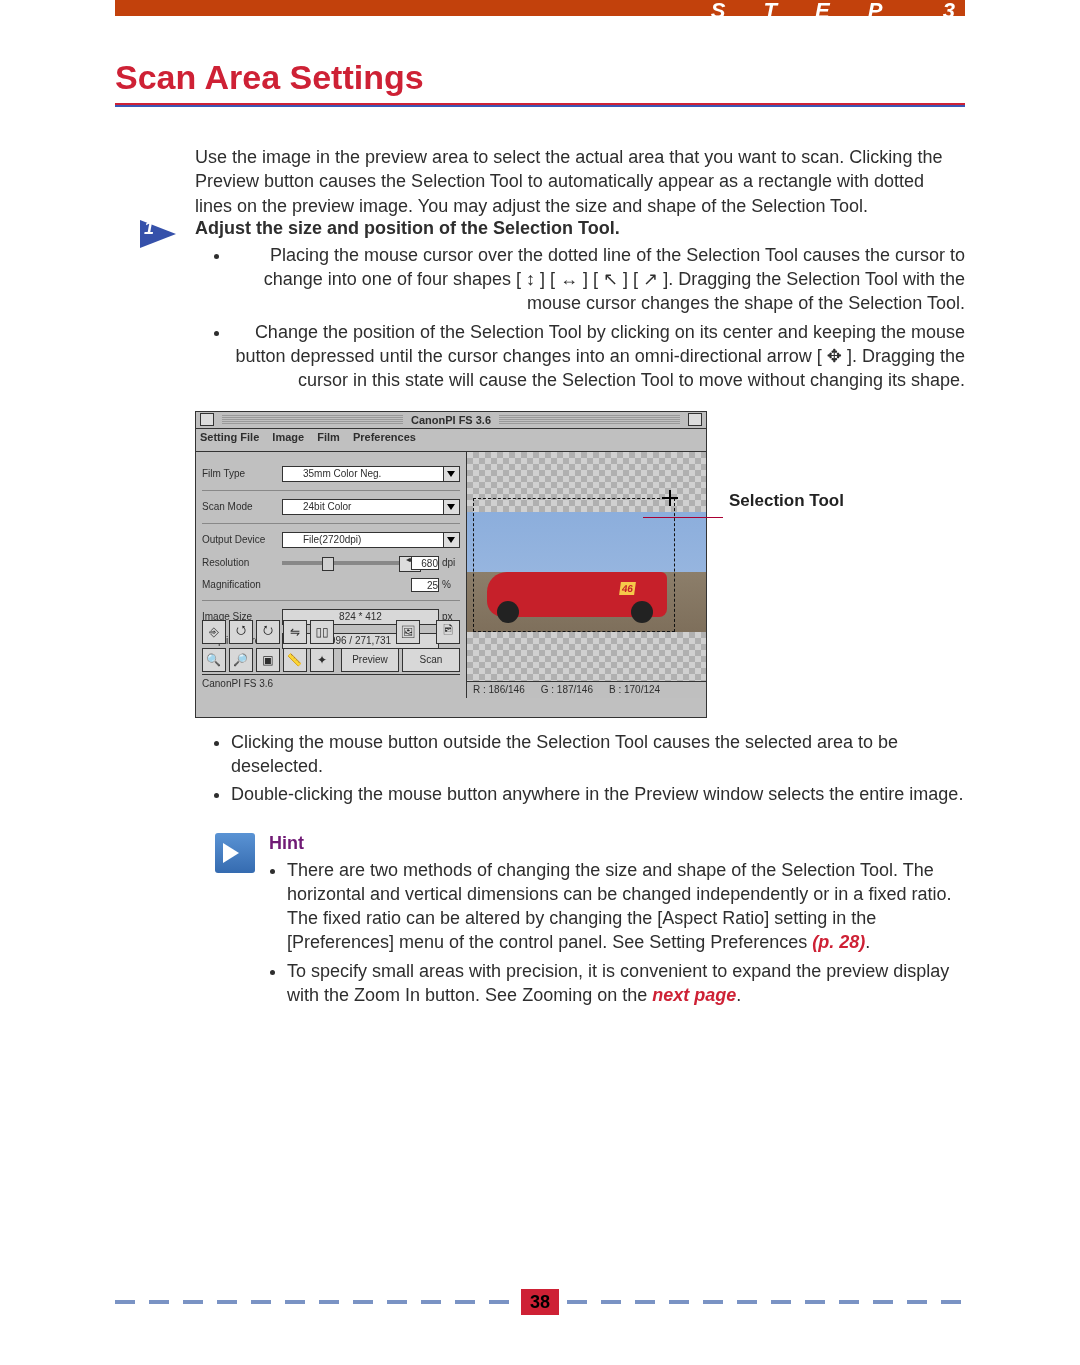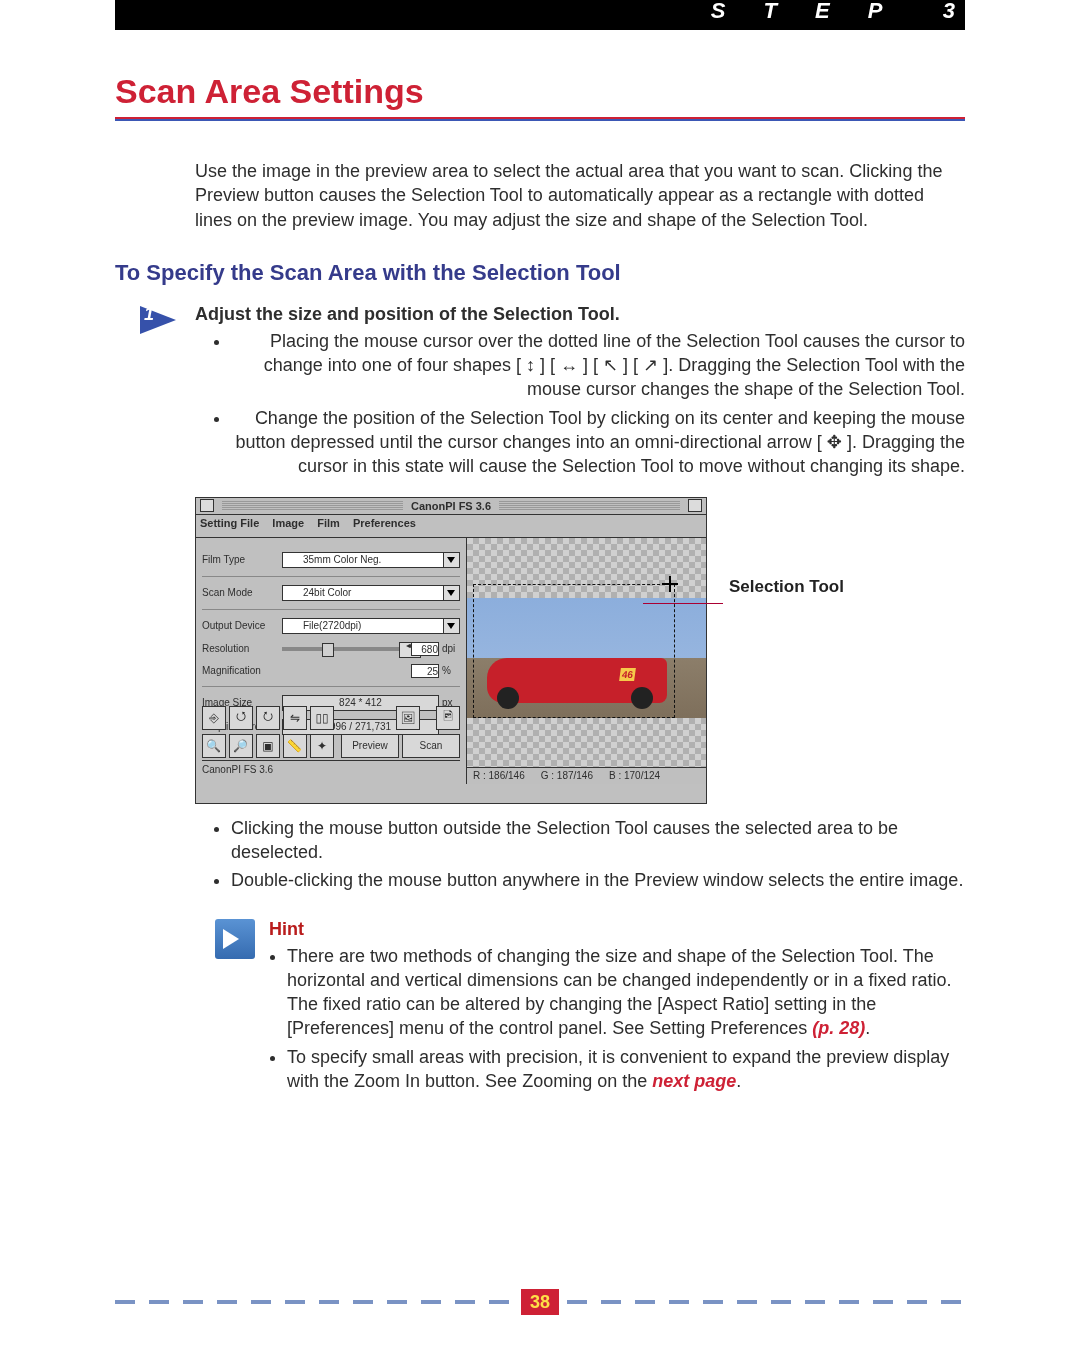--- a/index.html
+++ b/index.html
@@ -1,18 +1,18 @@
 <!DOCTYPE html>
 <html><head>
 <meta charset="utf-8">
 <style>
   html,body { margin:0; padding:0; background:#fff; }
   body { width:1080px; height:1365px; position:relative; font-family:"Helvetica Neue",Arial,sans-serif; color:#2e2e2e; }
   .page { padding:0 115px 0 115px; }
-  .top-bar { height:30px; background:#000000; margin:0 0 0 0; position:relative; }
+  .top-bar { height:16px; background:#c2410c; margin:0 0 0 0; position:relative; }
   .step-label { position:absolute; right:10px; top:-2px; color:#fff; font-weight:800; letter-spacing:16px; font-size:22px; font-style:italic; }
   .step-num { letter-spacing:0; font-style:italic; font-weight:900; }
   .main-title { color:#ce2135; font-size:34px; font-weight:800; margin:42px 0 6px 0; }
   .title-rule { height:4px; background:linear-gradient(#ce2135 0,#ce2135 2px,#3b57b5 2px,#3b57b5 4px); margin-bottom:38px; }
   .intro { margin-left:80px; font-size:18px; line-height:1.35; }
   .sub-title { color:#353b8b; font-size:22px; font-weight:800; margin:28px 0 18px 0; }
   .step-block { position:relative; margin-left:80px; }
   .step-glyph { position:absolute; left:-55px; top:-4px; width:40px; height:40px; }
   .step-glyph .body { position:absolute; left:0; top:6px; width:0; height:0; border-left:36px solid #3651aa; border-top:14px solid transparent; border-bottom:14px solid transparent; }
   .step-glyph .num { position:absolute; left:4px; top:4px; color:#fff; font-style:italic; font-weight:800; font-size:18px; }
@@ -64,45 +64,44 @@
   .crosshair:before { left:7px; top:0; width:2px; height:16px; }
   .crosshair:after { top:7px; left:0; width:16px; height:2px; }
   .rgb-status { position:absolute; left:0; right:0; bottom:0; height:16px; padding:0 6px; font-size:10px; display:flex; gap:16px; align-items:center; background:#bfbfbf; border-top:1px solid #333; }
   .callout-line { position:absolute; left:448px; top:106px; width:80px; height:1px; background:#a03; }
   .callout-text { position:absolute; left:534px; top:80px; font-weight:700; font-size:17px; color:#222; }
   .after-bullets { margin:12px 0 0 80px; padding-left:36px; font-size:18px; line-height:1.35; }
   .after-bullets li { margin-bottom:4px; }
   .hint-block { display:flex; margin:26px 0 0 100px; }
   .hint-icon { width:40px; height:40px; background:linear-gradient(#5a93d4,#356bb0); border-radius:3px; position:relative; margin-right:14px; flex-shrink:0; }
   .hint-icon:after { content:""; position:absolute; left:8px; top:10px; width:0; height:0; border-top:10px solid transparent; border-bottom:10px solid transparent; border-left:16px solid #fff; }
-  .hint-title { color:#b91c1c; font-weight:800; font-size:18px; margin-bottom:4px; }
+  .hint-title { color:#701a75; font-weight:800; font-size:18px; margin-bottom:4px; }
   .hint-bullets { margin:0; padding-left:18px; font-size:18px; line-height:1.35; }
   .hint-bullets li { margin-bottom:4px; }
   .link { color:#ce2135; font-style:italic; font-weight:700; }
   .footer { position:absolute; left:115px; right:115px; bottom:50px; display:flex; align-items:center; }
   .dashes { flex:1; height:4px; background:repeating-linear-gradient(90deg,#7a93c4 0,#7a93c4 20px,transparent 20px,transparent 34px); }
-  .pg-num { width:38px; height:26px; background:#ce2135; color:#fde047; font-weight:800; font-size:18px; display:flex; align-items:center; justify-content:center; margin:0 8px; }
+  .pg-num { width:38px; height:26px; background:#ce2135; color:#000000; font-weight:800; font-size:18px; display:flex; align-items:center; justify-content:center; margin:0 8px; }
 </style>
 </head>
 <body>
 
 <div class="page">
   <div class="top-bar">
     <span class="step-label">
       <span>S T E P</span>&nbsp;
       <span class="step-num">3</span>
     </span>
   </div>
 
   <div class="main-title">Scan Area Settings</div>
   <div class="title-rule"></div>
 
   <div class="intro">Use the image in the preview area to select the actual area that you want to scan. Clicking the Preview button causes the Selection Tool to automatically appear as a rectangle with dotted lines on the preview image. You may adjust the size and shape of the Selection Tool.</div>
 
-  <div class="sub-title">To Specify the Scan Area with the Selection Tool</div>
 
   <div class="step-block">
     <div class="step-glyph">
       <div class="body"></div>
       <div class="num">1</div>
     </div>
     <div class="step-head">Adjust the size and position of the Selection Tool.</div>
     <ul class="bullets">
       <li>Placing the mouse cursor over the dotted line of the Selection Tool causes the cursor to change into one of four shapes [ ↕ ] [ ↔ ] [ ↖ ] [ ↗ ]. Dragging the Selection Tool with the mouse cursor changes the shape of the Selection Tool.</li>
       <li>Change the position of the Selection Tool by clicking on its center and keeping the mouse button depressed until the cursor changes into an omni-directional arrow [ ✥ ]. Dragging the cursor in this state will cause the Selection Tool to move without changing its shape.</li>

